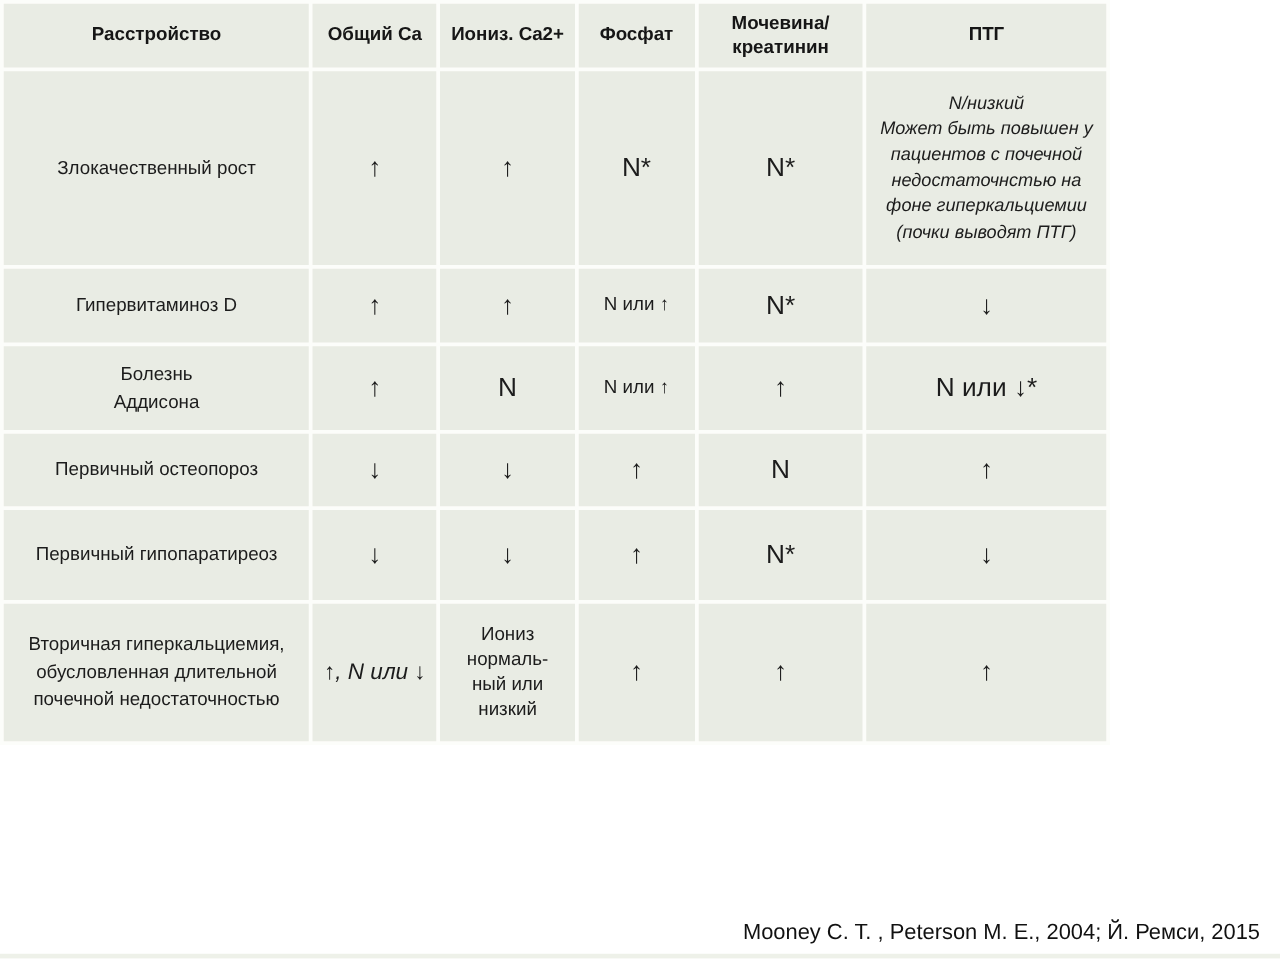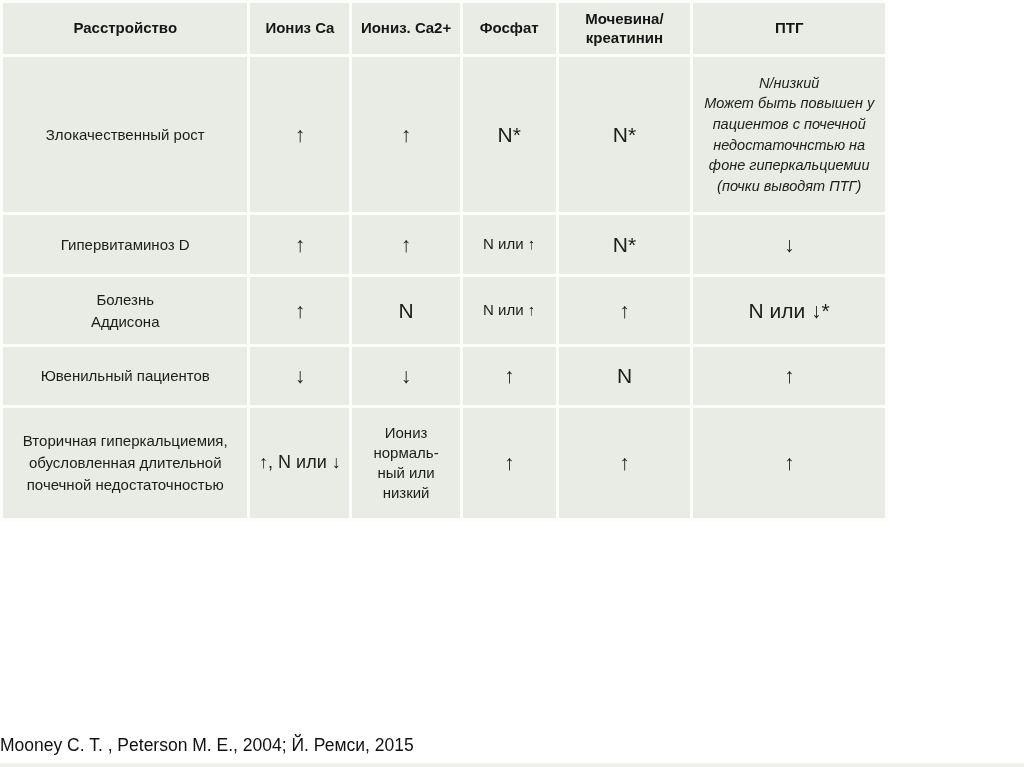--- a/index.html
+++ b/index.html
@@ -36,31 +36,32 @@
     font-weight: bold;
     font-size: 15px;
     line-height: 1.25;
     color: #161616;
   }
   td.disorder {
     font-size: 15px;
     line-height: 1.45;
   }
   .val-lg { font-size: 21px; line-height: 1.2; }
-  .val-md { font-size: 18px; line-height: 1.2; }
+  .val-md { font-size: 18px; line-height: 1.2; font-style: italic; }
   .val-sm { font-size: 15px; line-height: 1.35; }
   td.pth-note { font-size: 14.5px; line-height: 1.42; padding: 2px 4px; font-style: italic; }
   .footer-bar {
     position: absolute;
     left: 0;
     right: 0;
     bottom: 5px;
     height: 34px;
     display: flex;
     align-items: center;
+    justify-content: flex-end;
     padding-right: 16px;
     background: #ffffff;
     font-size: 17.5px;
     color: #111111;
   }
   .bottom-strip {
     position: absolute;
     left: 0;
     right: 0;
     bottom: 0;
@@ -78,21 +79,21 @@
       <col style="width:28.2%">
       <col style="width:11.4%">
       <col style="width:12.4%">
       <col style="width:10.7%">
       <col style="width:15.2%">
       <col style="width:22.1%">
     </colgroup>
     <thead>
       <tr style="height:51px">
         <th class="hdr">Расстройство</th>
-        <th class="hdr">Иониз Ca</th>
+        <th class="hdr">Общий Ca</th>
         <th class="hdr">Иониз. Ca2+</th>
         <th class="hdr">Фосфат</th>
         <th class="hdr">Мочевина/
 креатинин</th>
         <th class="hdr">ПТГ</th>
       </tr>
     </thead>
     <tbody>
       <tr style="height:155px">
         <td class="disorder">Злокачественный рост</td>
@@ -114,26 +115,34 @@
       <tr style="height:67px">
         <td class="disorder">Болезнь
 Аддисона</td>
         <td class="val-lg">↑</td>
         <td class="val-lg">N</td>
         <td class="val-sm">N или ↑</td>
         <td class="val-lg">↑</td>
         <td class="val-lg">N или ↓*</td>
       </tr>
       <tr style="height:58px">
-        <td class="disorder">Ювенильный пациентов</td>
+        <td class="disorder">Первичный остеопороз</td>
         <td class="val-lg">↓</td>
         <td class="val-lg">↓</td>
         <td class="val-lg">↑</td>
         <td class="val-lg">N</td>
         <td class="val-lg">↑</td>
+      </tr>
+      <tr style="height:72px">
+        <td class="disorder">Первичный гипопаратиреоз</td>
+        <td class="val-lg">↓</td>
+        <td class="val-lg">↓</td>
+        <td class="val-lg">↑</td>
+        <td class="val-lg">N*</td>
+        <td class="val-lg">↓</td>
       </tr>
       <tr style="height:110px">
         <td class="disorder">Вторичная гиперкальциемия,
 обусловленная длительной
 почечной недостаточностью</td>
         <td class="val-md">↑, N или ↓</td>
         <td class="val-sm">Иониз
 нормаль-
 ный или
 низкий</td>

